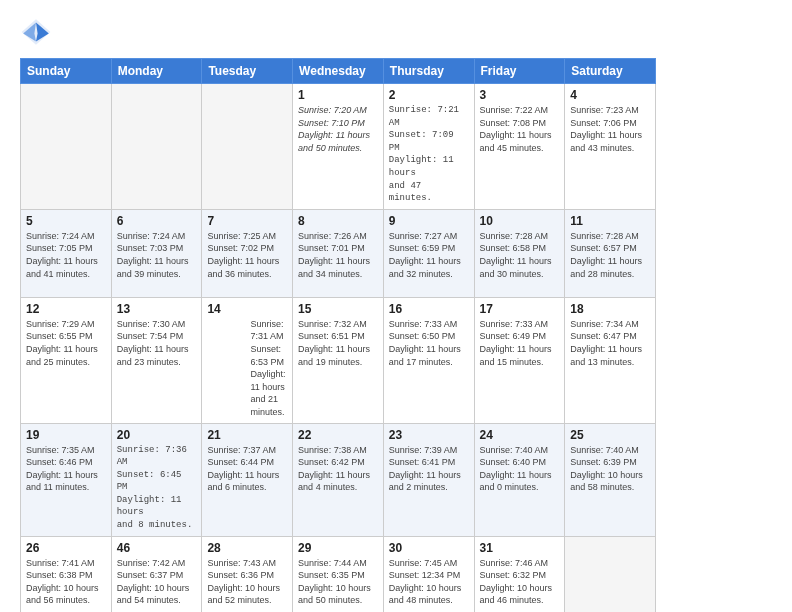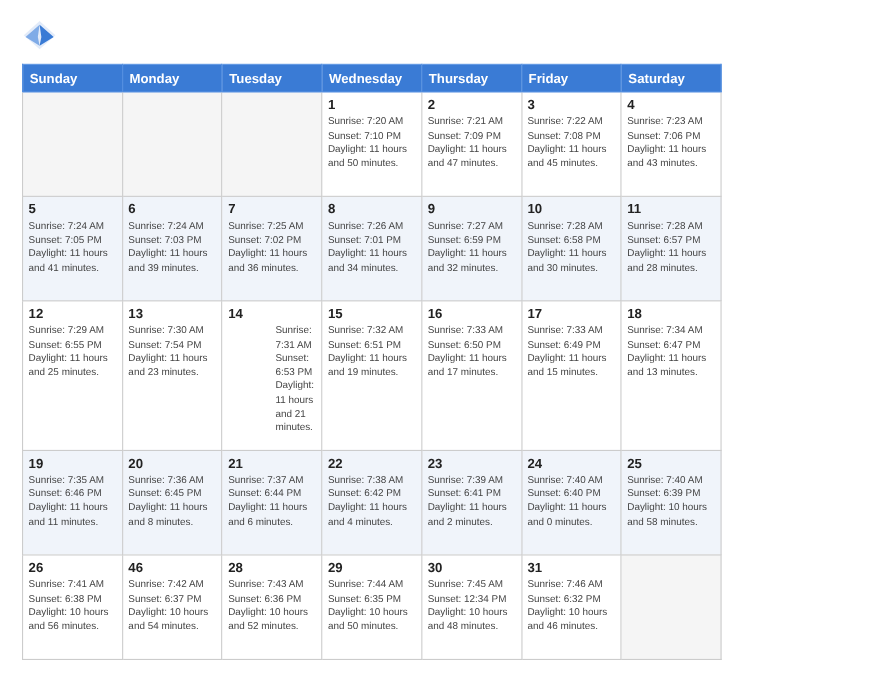--- a/index.html
+++ b/index.html
@@ -136,28 +136,28 @@
           <th>Saturday</th>
         </tr>
     </thead>
     <tbody id="calendar-body">
     <tr>
           <td class="empty"></td>
           <td class="empty"></td>
           <td class="empty"></td>
           <td>
             <div class="day-num">1</div>
-            <div class="day-info" style="white-space: pre-line;">Sunrise: 7:20 AM
+            <div class="day-info" style="white-space: pre-line; font-style: italic;">Sunrise: 7:20 AM
 Sunset: 7:10 PM
 Daylight: 11 hours
 and 50 minutes.</div>
           </td>
           <td>
             <div class="day-num">2</div>
-            <div class="day-info" style="white-space: pre-line;">Sunrise: 7:21 AM
+            <div class="day-info" style="white-space: pre-line; font-family: Liberation Mono, monospace;">Sunrise: 7:21 AM
 Sunset: 7:09 PM
 Daylight: 11 hours
 and 47 minutes.</div>
           </td>
           <td>
             <div class="day-num">3</div>
             <div class="day-info" style="white-space: pre-line;">Sunrise: 7:22 AM
 Sunset: 7:08 PM
 Daylight: 11 hours
 and 45 minutes.</div>
@@ -275,21 +275,21 @@
         <tr class="row-shaded">
           <td>
             <div class="day-num">19</div>
             <div class="day-info" style="white-space: pre-line;">Sunrise: 7:35 AM
 Sunset: 6:46 PM
 Daylight: 11 hours
 and 11 minutes.</div>
           </td>
           <td>
             <div class="day-num">20</div>
-            <div class="day-info" style="white-space: pre-line;">Sunrise: 7:36 AM
+            <div class="day-info" style="white-space: pre-line; font-family: Liberation Mono, monospace;">Sunrise: 7:36 AM
 Sunset: 6:45 PM
 Daylight: 11 hours
 and 8 minutes.</div>
           </td>
           <td>
             <div class="day-num">21</div>
             <div class="day-info" style="white-space: pre-line;">Sunrise: 7:37 AM
 Sunset: 6:44 PM
 Daylight: 11 hours
 and 6 minutes.</div>

